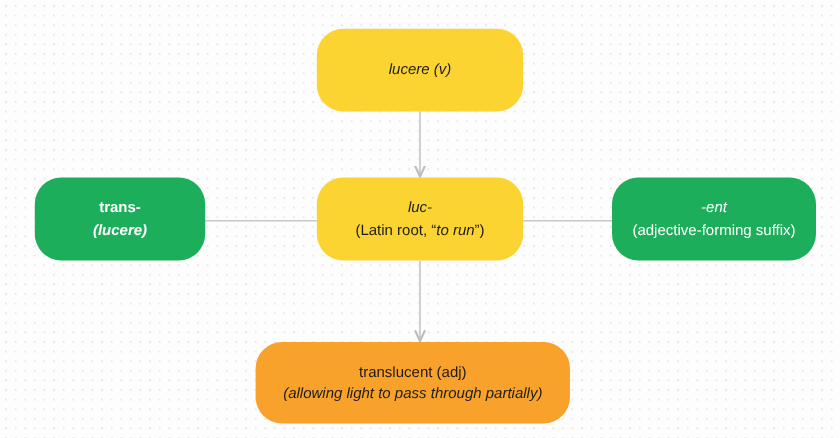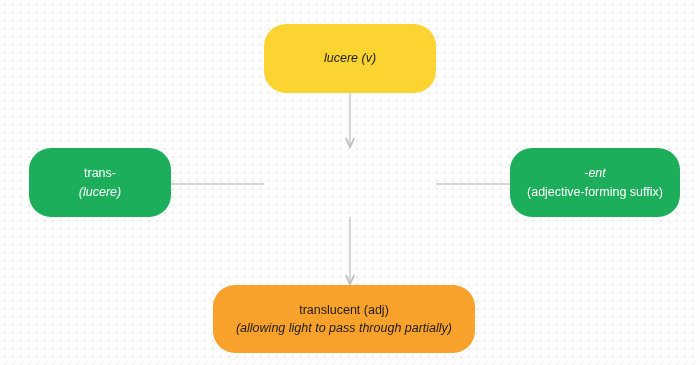--- a/index.html
+++ b/index.html
@@ -62,21 +62,21 @@
   .node-orange {
     background-color: #f9a22b;
     color: #1c1c1c;
     font-size: 12.5px;
   }
   .it { font-style: italic; }
   .rm { font-style: normal; }
 
   #node-lucere  { left: 264px; top: 24px;  width: 172px; height: 69px; }
   #node-luc     { left: 264px; top: 148px; width: 172px; height: 69px; }
-  #node-trans   { left: 29px;  top: 148px; width: 142px; height: 69px; }
+  #node-trans   { left: 29px;  top: 148px; width: 142px; height: 69px; font-weight: bold; }
   #node-ent     { left: 510px; top: 148px; width: 170px; height: 69px; }
   #node-transl  { left: 213px; top: 285px; width: 262px; height: 68px; }
 </style>
 </head>
 <body>
 
 <div id="canvas">
 
   <svg class="edges" viewBox="0 0 700 365" width="700" height="365">
     <defs>
@@ -91,20 +91,24 @@
 
     <line x1="171" y1="184" x2="264" y2="184" stroke="#c8c8c8" stroke-width="1.3"></line>
 
     <line x1="436" y1="184" x2="510" y2="184" stroke="#c8c8c8" stroke-width="1.3"></line>
   </svg>
 
   <div id="node-lucere" class="node node-yellow">
     <span class="line1 it">lucere (v)</span>
   </div>
 
+  <div id="node-luc" class="node node-yellow">
+    <span class="line1 it">luc-</span>
+    <span class="line2"><span class="rm">(Latin root, “</span><span class="it">to run</span><span class="rm">”)</span></span>
+  </div>
 
   <div id="node-trans" class="node node-green">
     <span class="line1 rm">trans-</span>
     <span class="line2 it">(lucere)</span>
   </div>
 
   <div id="node-ent" class="node node-green">
     <span class="line1 it">-ent</span>
     <span class="line2 rm">(adjective-forming suffix)</span>
   </div>

